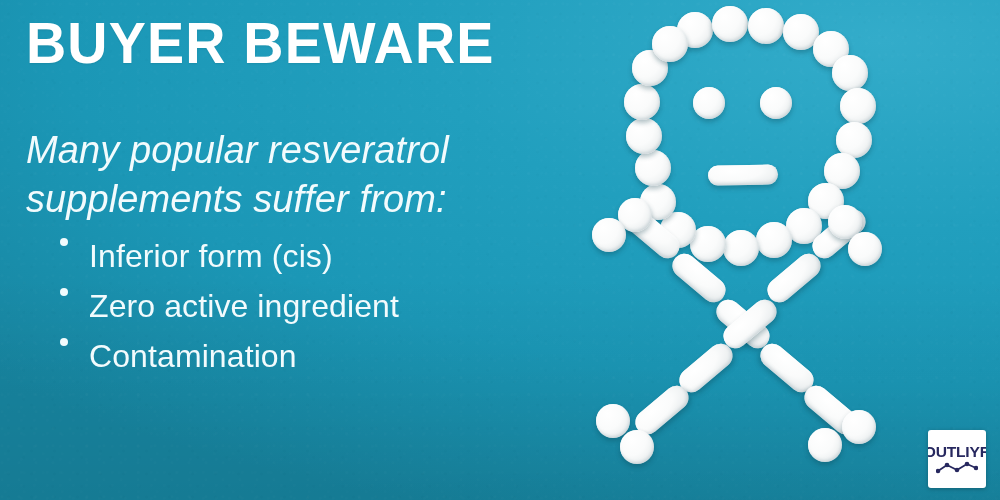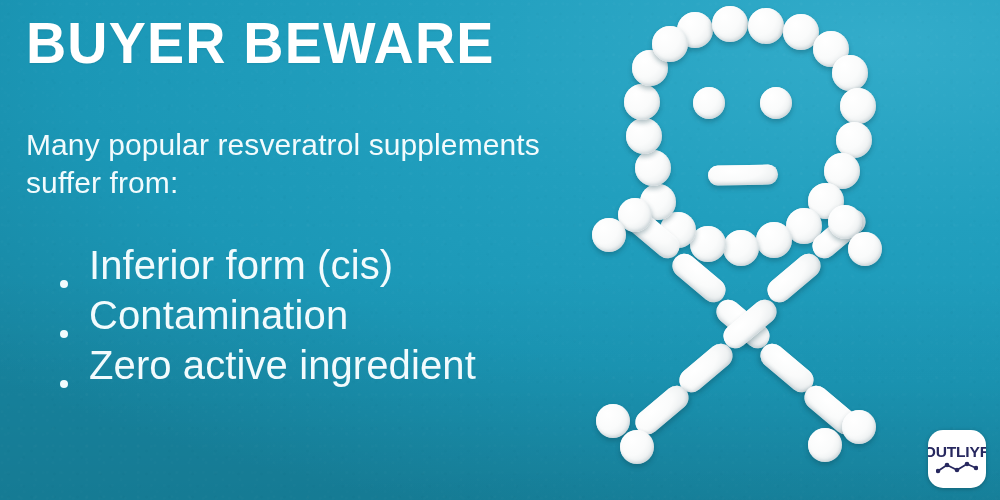--- a/index.html
+++ b/index.html
@@ -61,39 +61,40 @@
     transform: scaleX(.96);
     transform-origin: left center;
     text-shadow: 0 1px 2px rgba(0,0,0,.08);
   }
   .subhead {
     position: absolute;
     left: 0;
     top: 126px;
     width: 520px;
     color: #f2fbfd;
-    font-size: 30px;
+    font-size: 38px;
     font-weight: 400;
     line-height: 1.28;
     letter-spacing: .1px;
+    font-style: italic;
   }
   .bullets {
     position: absolute;
     left: 34px;
     top: 238px;
     margin: 0;
     padding: 0;
     list-style: none;
   }
   .bullets li {
     display: flex;
-    align-items: flex-end;
+    align-items: flex-start;
     height: 50px;
     color: #f2fbfd;
-    font-size: 40px;
+    font-size: 32px;
     font-weight: 400;
     letter-spacing: .1px;
     white-space: nowrap;
   }
   .bullets .dot {
     width: 8px;
     height: 8px;
     border-radius: 50%;
     background: #f2fbfd;
     margin-right: 21px;
@@ -120,21 +121,21 @@
   .pill.round { border-radius: 50%; }
   .pill.cap   { border-radius: 999px; }
 
   
   .logo {
     position: absolute;
     left: 928px;
     top: 430px;
     width: 58px;
     height: 58px;
-    border-radius: 15px;
+    border-radius: 3px;
     background: #ffffff;
     box-shadow: 0 1px 4px rgba(0,0,0,.25);
     display: flex;
     flex-direction: column;
     align-items: center;
     justify-content: center;
     overflow: hidden;
   }
   .logo-word {
     position: relative;
@@ -163,25 +164,25 @@
 
     <div class="subhead">Many popular resveratrol supplements suffer from:</div>
 
     <ul class="bullets">
       <li>
         <span class="dot"></span>
         <span>Inferior form (cis)</span>
       </li>
       <li>
         <span class="dot"></span>
-        <span>Contamination</span>
+        <span>Zero active ingredient</span>
       </li>
       <li>
         <span class="dot"></span>
-        <span>Zero active ingredient</span>
+        <span>Contamination</span>
       </li>
     </ul>
   </div>
 
   <div class="art">
 
     <div class="pill round" style="left:117px; top:12px;  width:36px; height:36px;"></div>
     <div class="pill round" style="left:152px; top:6px;   width:36px; height:36px;"></div>
     <div class="pill round" style="left:188px; top:8px;   width:36px; height:36px;"></div>
     <div class="pill round" style="left:223px; top:14px;  width:36px; height:36px;"></div>

